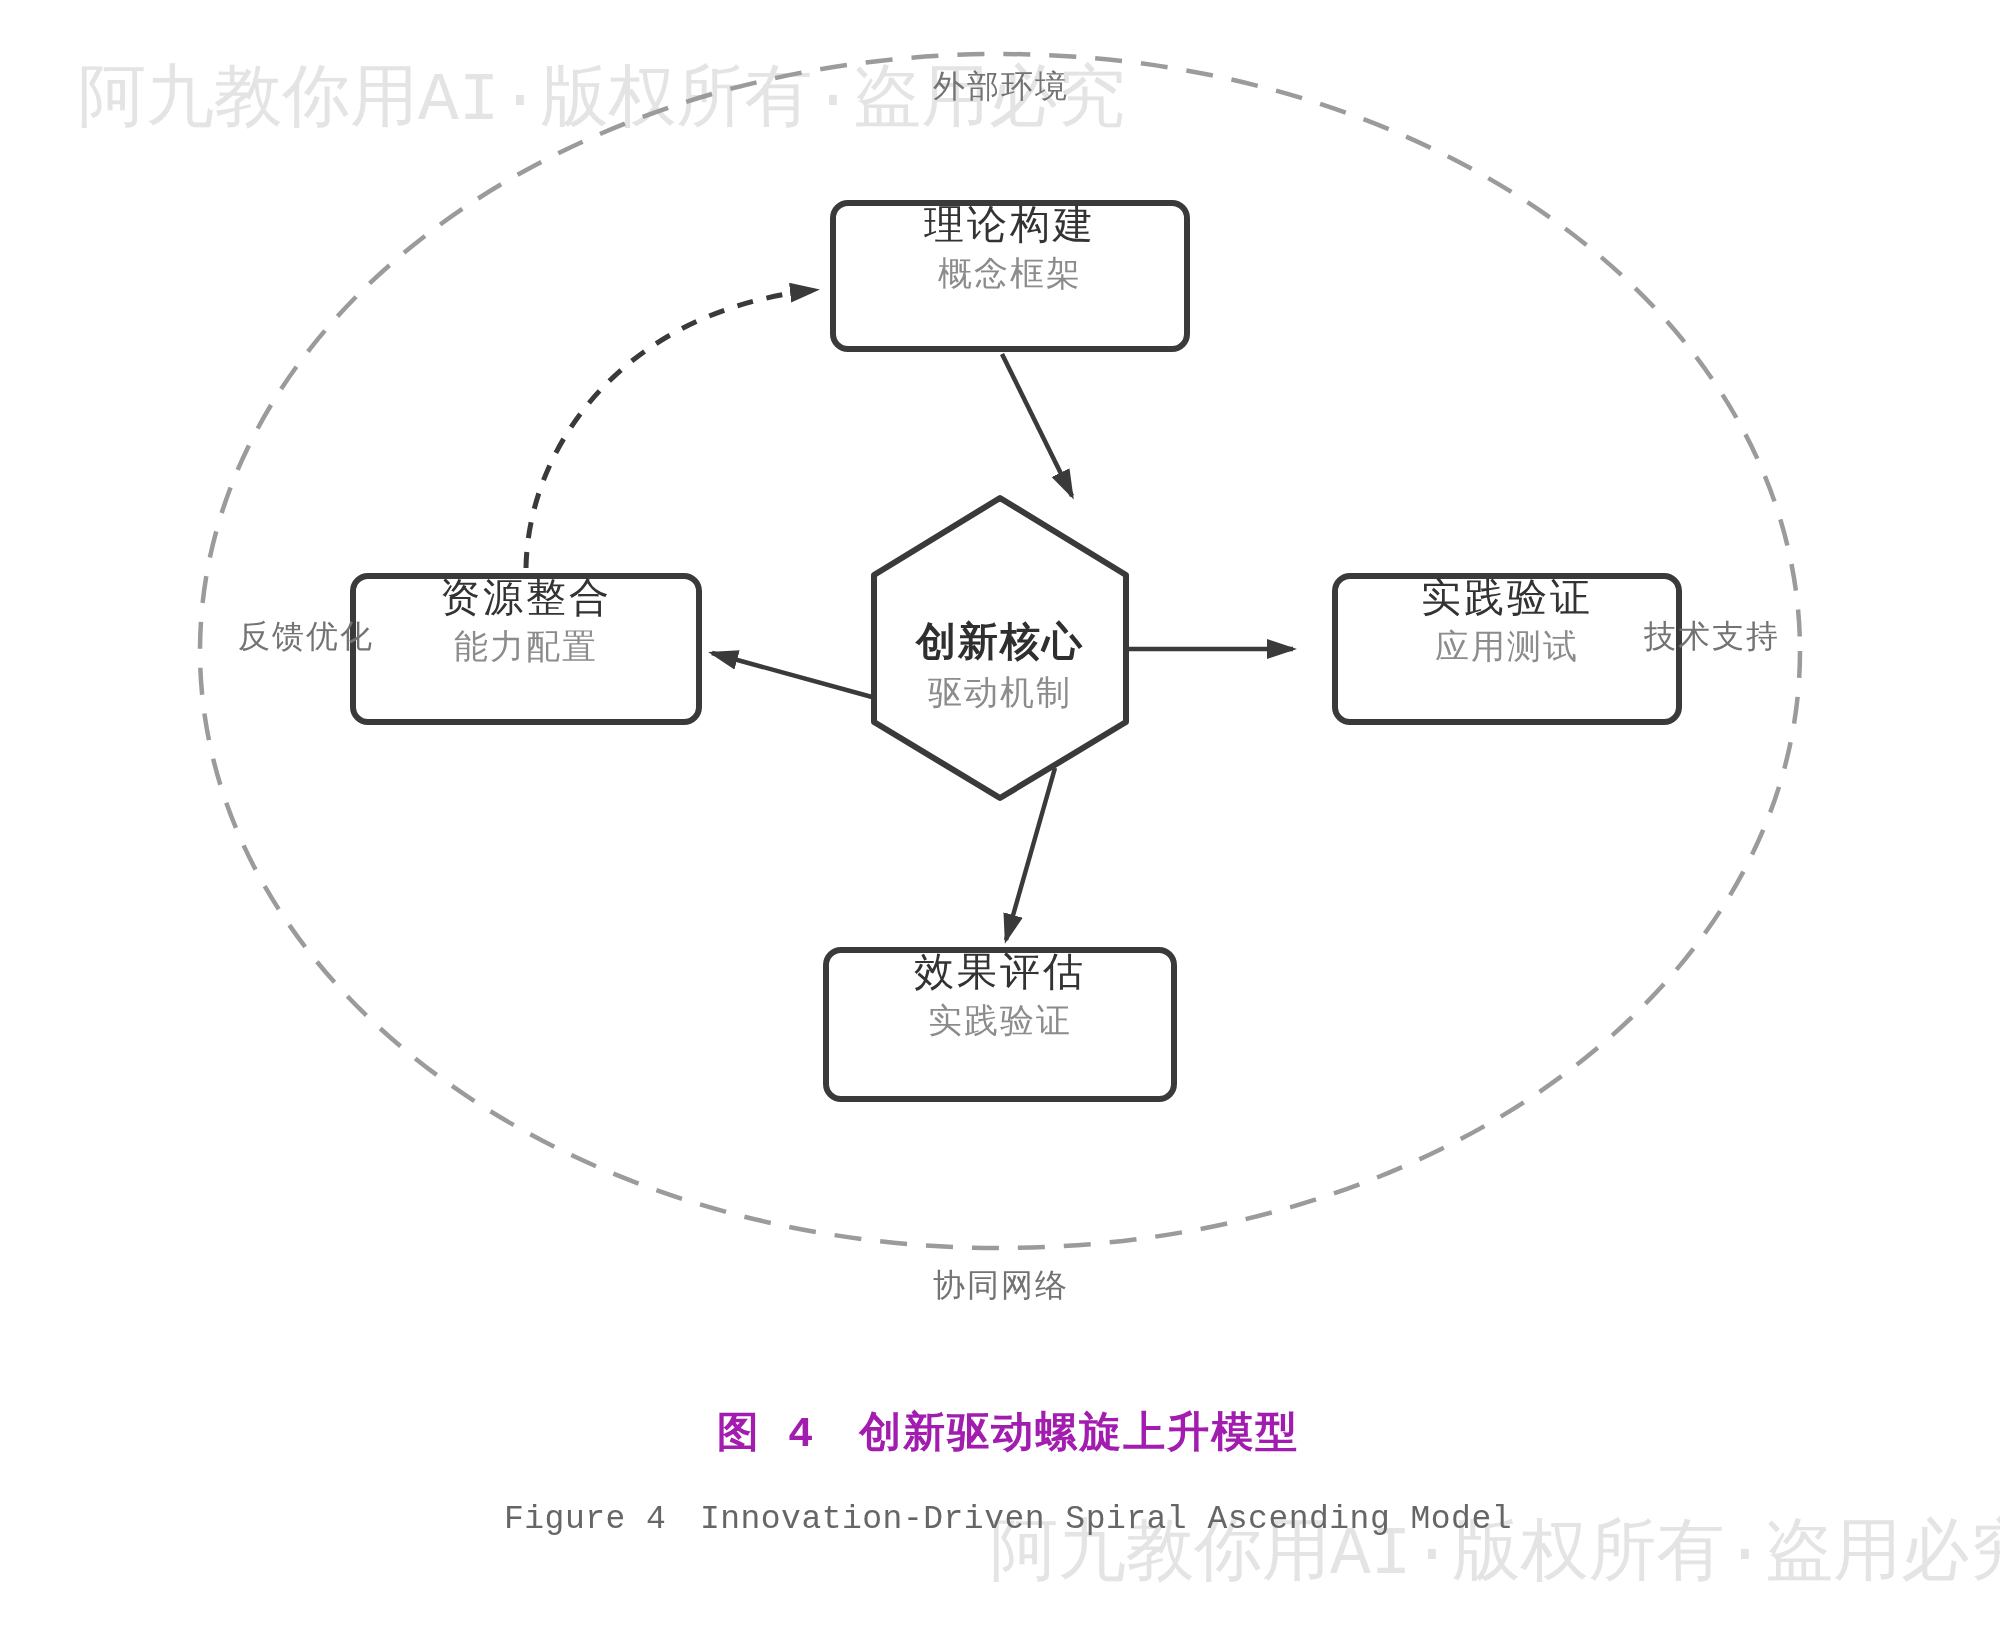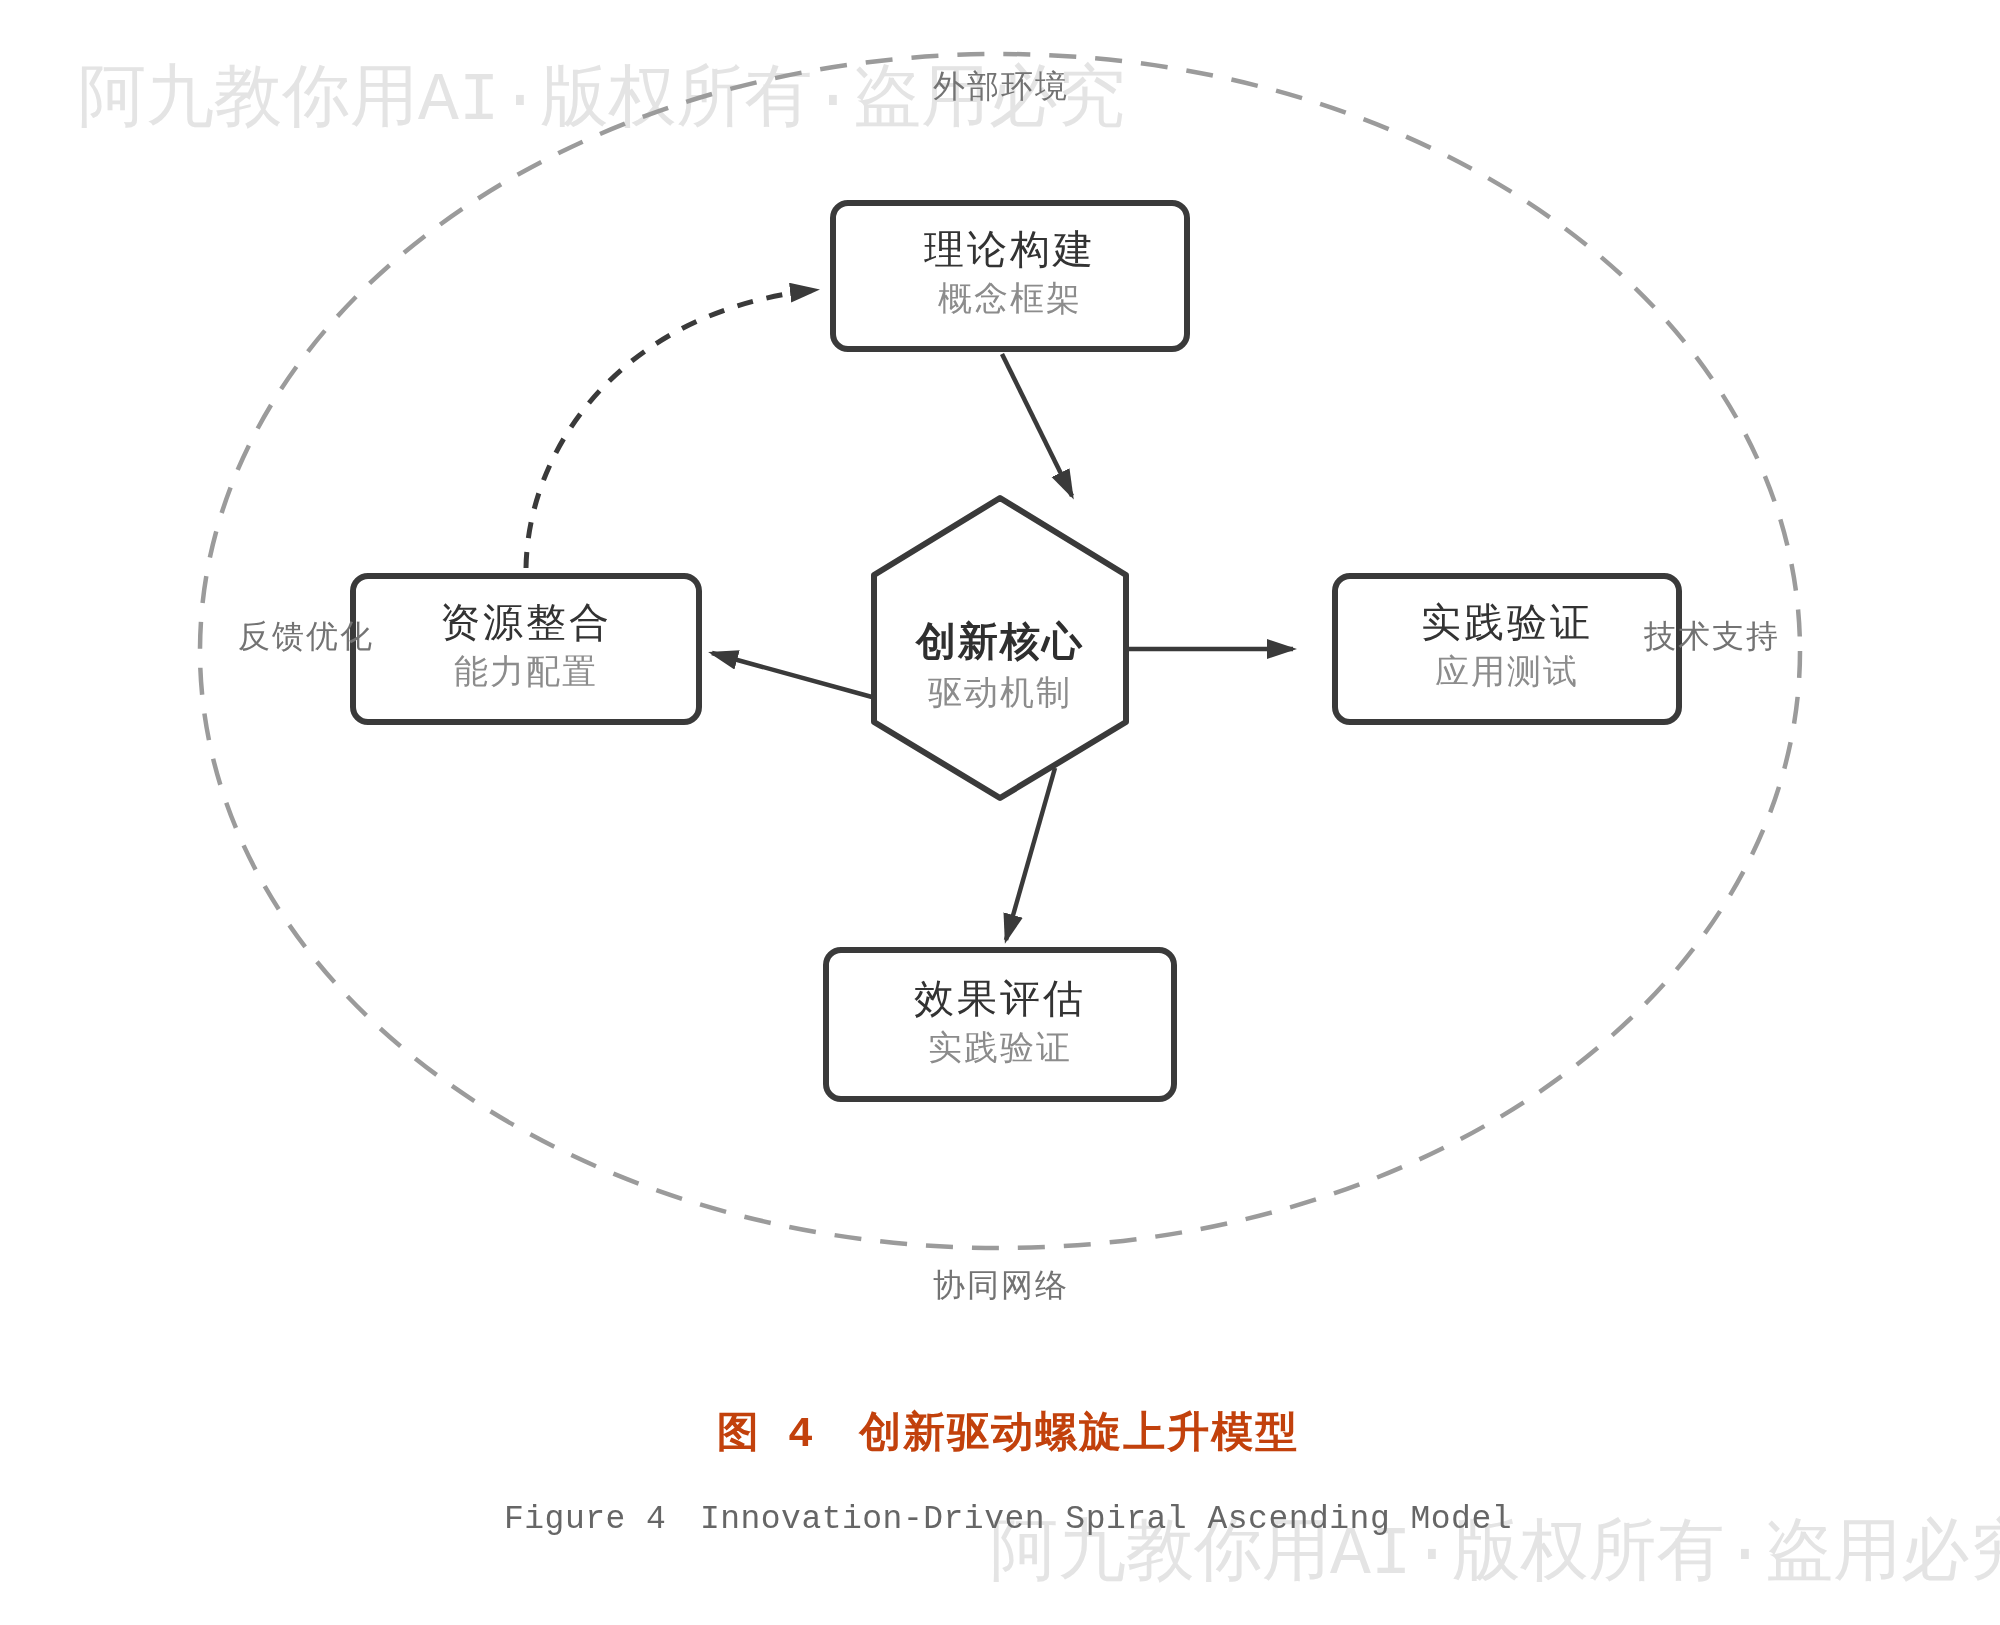--- a/index.html
+++ b/index.html
@@ -9,35 +9,35 @@
   }
   .abs{position:absolute;}
   .centered{transform:translate(-50%,-50%);}
   .watermark{
     color:#e4e4e4;font-size:68px;white-space:nowrap;line-height:1;
     transform:translateY(-50%);user-select:none;z-index:1;
   }
   .diagram-svg{position:absolute;left:0;top:0;z-index:2;}
   .node-box{
     position:absolute;z-index:3;background:#ffffff;border:6px solid #3a3a3a;border-radius:18px;
-    display:flex;flex-direction:column;align-items:center;justify-content:center;gap:8px;
+    display:flex;flex-direction:column;align-items:center;justify-content:flex-start;gap:8px;
     box-sizing:border-box;
   }
   .node-title{font-size:40px;color:#333333;letter-spacing:3px;line-height:1.1;}
   .node-sub{font-size:34px;color:#8c8c8c;letter-spacing:2px;line-height:1.1;}
   .hex-label{
     position:absolute;z-index:3;display:flex;flex-direction:column;align-items:center;gap:10px;
   }
   .hex-title{font-size:40px;font-weight:bold;color:#2f2f2f;letter-spacing:2px;line-height:1.1;}
   .hex-sub{font-size:34px;color:#8c8c8c;letter-spacing:2px;line-height:1.1;}
   .ring-label{
     position:absolute;z-index:3;font-size:32px;color:#737373;letter-spacing:2px;white-space:nowrap;
   }
   .caption-zh{
-    position:absolute;z-index:4;font-size:42px;font-weight:bold;color:#c2410c;
+    position:absolute;z-index:4;font-size:42px;font-weight:bold;color:#a21caf;
     letter-spacing:2px;white-space:nowrap;
   }
   .caption-en{
     position:absolute;z-index:4;font-size:33px;color:#666666;white-space:nowrap;letter-spacing:0.5px;
   }
 </style>
 </head>
 <body>
 
 <div class="stage">

